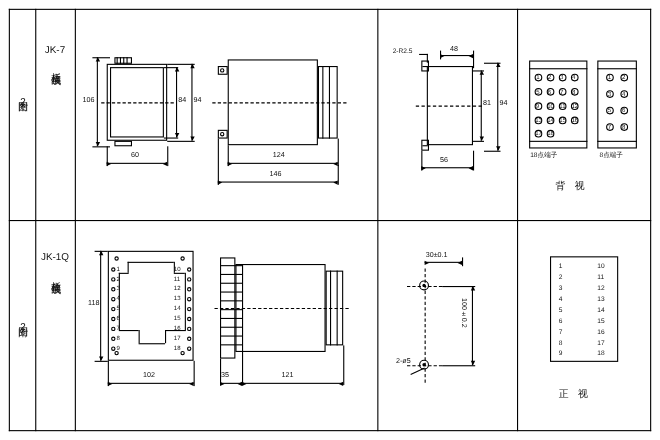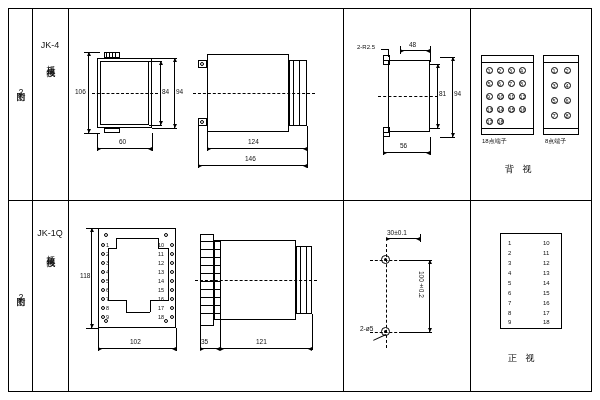--- a/index.html
+++ b/index.html
@@ -51,21 +51,21 @@
   <div class="ln v" style="left:591px;top:8px;height:384px;"></div>
 
   <div class="ln h" style="left:8px;top:200px;width:584px;"></div>
 
   <div class="ln v" style="left:32px;top:8px;height:384px;"></div>
   <div class="ln v" style="left:68px;top:8px;height:384px;"></div>
   <div class="ln v" style="left:343px;top:8px;height:384px;"></div>
   <div class="ln v" style="left:470px;top:8px;height:384px;"></div>
 
   <div class="vert" style="position:absolute;left:13px;top:85px;width:14px;">附图2</div>
-  <div style="position:absolute;left:36px;top:40px;width:28px;text-align:center;font-size:9px;">JK-4</div>
+  <div style="position:absolute;left:36px;top:40px;width:28px;text-align:center;font-size:9px;">JK-7</div>
   <div class="vert" style="position:absolute;left:43px;top:58px;width:14px;">板后接线</div>
 
   <div class="box" style="left:97px;top:58px;width:55px;height:70px;"></div>
   <div class="box" style="left:100px;top:61px;width:49px;height:64px;"></div>
 
   <div class="box" style="left:104px;top:52px;width:16px;height:6px;"></div>
   <div class="line" style="left:106px;top:52px;width:1px;height:6px;"></div>
   <div class="line" style="left:109px;top:52px;width:1px;height:6px;"></div>
   <div class="line" style="left:112px;top:52px;width:1px;height:6px;"></div>
   <div class="line" style="left:115px;top:52px;width:1px;height:6px;"></div>

